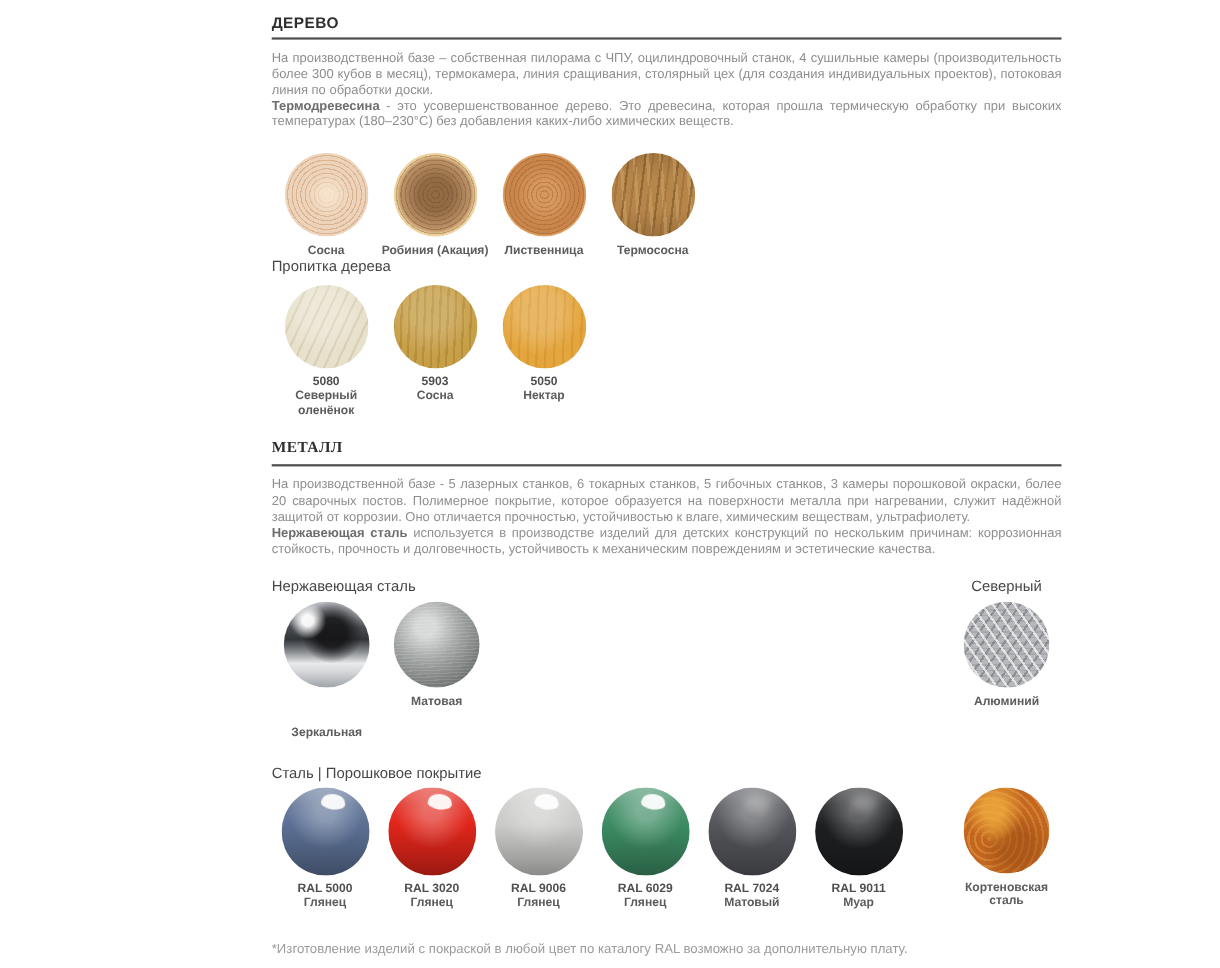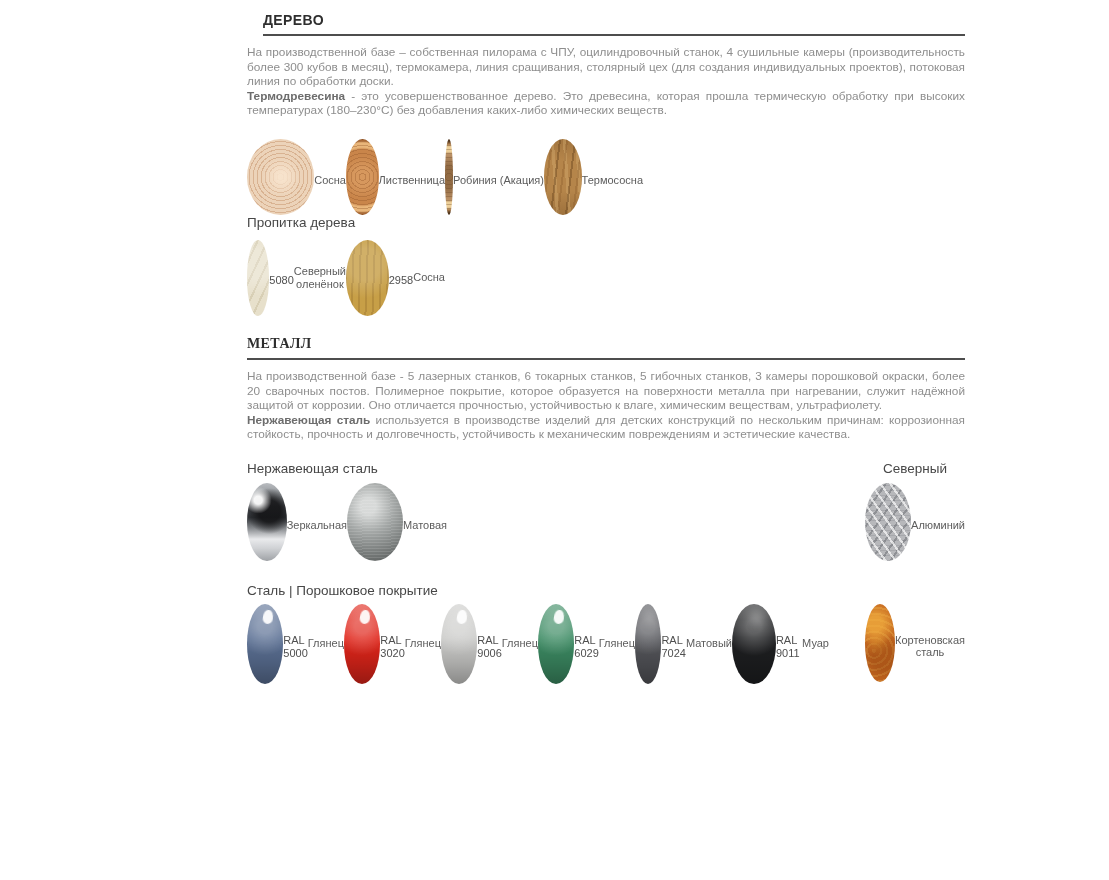--- a/index.html
+++ b/index.html
@@ -2,37 +2,37 @@
 <html><head>
 <meta charset="utf-8">
 <style>
   html,body{margin:0;padding:0;background:#ffffff;}
   body{width:1109px;height:880px;font-family:"Liberation Sans",sans-serif;}
   .page{position:relative;width:1109px;height:880px;background:#ffffff;overflow:hidden;}
   .content{position:absolute;left:247px;top:0;width:718px;}
 
   .section-title{font-size:14px;font-weight:bold;color:#2e2e2e;letter-spacing:.4px;
     padding-bottom:6px;border-bottom:2px solid #4d4d4d;}
-  .mt-top{margin-top:12px;margin-left:16px;}
+  .mt-top{margin-top:12px;}
   .mt-metal{margin-top:20px;font-family:Liberation Serif, serif;}
 
   .body-text{margin:9px 0 0 0;font-size:11.8px;line-height:14.6px;color:#8e8e8e;text-align:justify;}
   .body-text.cont{margin-top:0;}
   .term{font-weight:bold;color:#6d6d6d;}
 
   .subhead{font-size:13.5px;color:#474747;}
   .subhead-row{display:flex;justify-content:space-between;align-items:flex-end;margin-top:19px;}
   .subhead-right{width:100px;text-align:center;}
 
   .samples-row{display:flex;align-items:flex-start;}
   .row-wood{margin-top:21px;}
   .row-impreg{margin-top:10px;}
   .row-steel{margin-top:7px;}
   .row-powder{margin-top:6px;}
-  .sample{width:99px;display:flex;align-items:center;}
+  .sample{width:99px;display:flex;flex-direction:column;align-items:center;font-weight:bold;}
   .sample.narrow{width:97px;}
   .sample.right-col{margin-left:auto;width:100px;}
   .sample-circle{width:76px;height:76px;border-radius:50%;position:relative;}
   .ball{width:80px;height:80px;border-radius:50%;position:relative;}
   .steel-ball{width:78px;height:78px;border-radius:50%;position:relative;}
   .sample-label{margin-top:7px;font-size:11px;line-height:12.5px;color:#5c5c5c;text-align:center;}
   .nowrap{white-space:nowrap;}
   .swatch-code{margin-top:6px;font-size:11px;line-height:13px;color:#4f4f4f;}
   .swatch-finish{font-size:11px;line-height:13px;color:#5c5c5c;text-align:center;}
 
@@ -108,60 +108,65 @@
 
     <p class="body-text"><span>На производственной базе – собственная пилорама с ЧПУ, оцилиндровочный станок, 4 сушильные камеры (производительность более 300 кубов в месяц), термокамера, линия сращивания, столярный цех (для создания индивидуальных проектов), потоковая линия по обработки доски.</span></p>
     <p class="body-text cont"><span class="term">Термодревесина</span><span> - это усовершенствованное дерево. Это древесина, которая прошла термическую обработку при высоких температурах (180–230°С) без добавления каких-либо химических веществ.</span></p>
 
     <div class="samples-row row-wood">
       <div class="sample">
         <div class="sample-circle wood-pine" style="background-color: rgb(236, 211, 185);"></div>
         <div class="sample-label nowrap">Сосна</div>
       </div>
       <div class="sample">
+        <div class="sample-circle wood-robinia" style="background-color: rgb(187, 145, 102);"></div>
+        <div class="sample-label nowrap">Робиния (Акация)</div>
+      </div>
+      <div class="sample">
         <div class="sample-circle wood-larch" style="background-color: rgb(201, 133, 74);"></div>
         <div class="sample-label nowrap">Лиственница</div>
-      </div>
-      <div class="sample">
-        <div class="sample-circle wood-robinia" style="background-color: rgb(187, 145, 102);"></div>
-        <div class="sample-label nowrap">Робиния (Акация)</div>
       </div>
       <div class="sample">
         <div class="sample-circle wood-thermo" style="background-color: rgb(181, 133, 74);"></div>
         <div class="sample-label nowrap">Термососна</div>
       </div>
     </div>
 
     <div class="subhead" style="">Пропитка дерева</div>
 
     <div class="samples-row row-impreg">
       <div class="sample">
         <div class="sample-circle grain-light" style="background-color: rgb(231, 224, 203);"></div>
         <div class="swatch-code">5080</div>
         <div class="swatch-finish">Северный оленёнок</div>
       </div>
       <div class="sample">
         <div class="sample-circle grain-gold" style="background-color: rgb(199, 159, 71);"></div>
-        <div class="swatch-code">2958</div>
+        <div class="swatch-code">5903</div>
         <div class="swatch-finish">Сосна</div>
+      </div>
+      <div class="sample">
+        <div class="sample-circle grain-nectar" style="background-color: rgb(228, 165, 60);"></div>
+        <div class="swatch-code">5050</div>
+        <div class="swatch-finish">Нектар</div>
       </div>
     </div>
 
     <div class="section-title mt-metal">МЕТАЛЛ</div>
 
     <p class="body-text"><span>На производственной базе - 5 лазерных станков, 6 токарных станков, 5 гибочных станков, 3 камеры порошковой окраски, более 20 сварочных постов. Полимерное покрытие, которое образуется на поверхности металла при нагревании, служит надёжной защитой от коррозии. Оно отличается прочностью, устойчивостью к влаге, химическим веществам, ультрафиолету.</span></p>
     <p class="body-text cont"><span class="term">Нержавеющая сталь</span><span> используется в производстве изделий для детских конструкций по нескольким причинам: коррозионная стойкость, прочность и долговечность, устойчивость к механическим повреждениям и эстетические качества.</span></p>
 
     <div class="subhead-row">
       <div class="subhead">Нержавеющая сталь</div>
       <div class="subhead subhead-right">Северный</div>
     </div>
 
     <div class="samples-row row-steel">
-      <div class="sample" style="width:100px;">
+      <div class="sample" style="width:100px;gap:28px;">
         <div class="steel-ball chrome" style="background-color: rgb(192, 192, 192);"></div>
         <div class="sample-label nowrap">Зеркальная</div>
       </div>
       <div class="sample" style="width:100px;">
         <div class="steel-ball brushed" style="background-color: rgb(154, 157, 156);"></div>
         <div class="sample-label nowrap">Матовая</div>
       </div>
       <div class="sample right-col">
         <div class="steel-ball lentil" style="background-color: rgb(183, 184, 187);"></div>
         <div class="sample-label nowrap">Алюминий</div>
@@ -200,15 +205,16 @@
         <div class="ball soft" style="background-color: rgb(30, 31, 33);"></div>
         <div class="swatch-code">RAL 9011</div>
         <div class="swatch-finish">Муар</div>
       </div>
       <div class="sample right-col">
         <div class="steel-ball corten" style="border-radius: 50%; background-color: rgb(196, 102, 31);"></div>
         <div class="sample-label">Кортеновская сталь</div>
       </div>
     </div>
 
+    <div class="footnote">*Изготовление изделий с покраской в любой цвет по каталогу RAL возможно за дополнительную плату.</div>
 
   </div>
 </div>
 
 </body></html>

